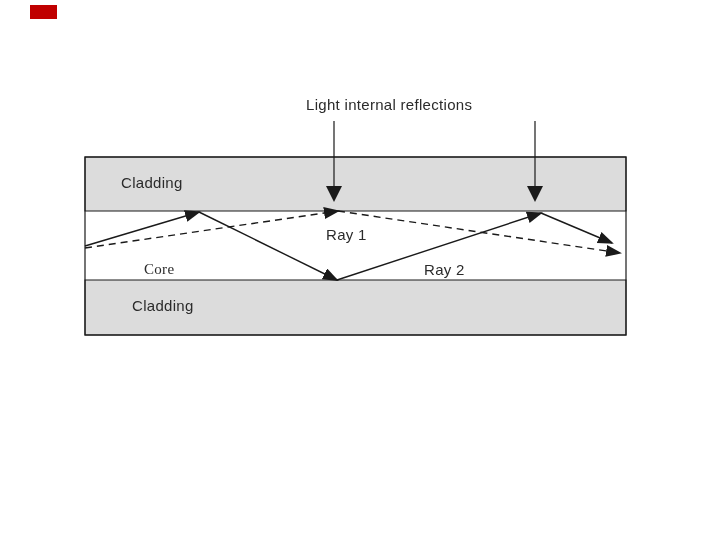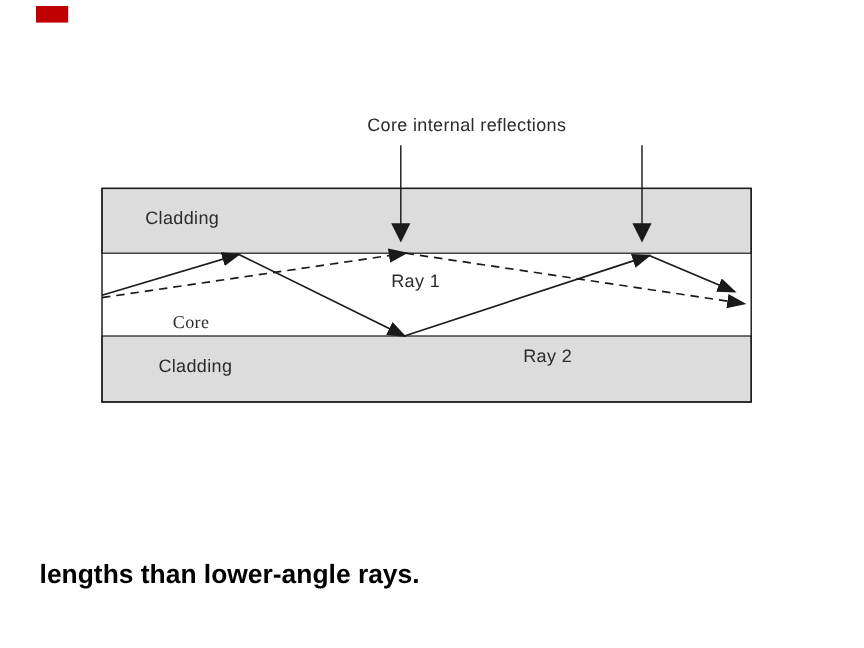--- a/index.html
+++ b/index.html
@@ -17,21 +17,21 @@
     position: absolute;
     font-size: 15px;
     color: #2b2b2b;
     letter-spacing: 0.3px;
     white-space: nowrap;
   }
   #fig-title   { left: 306px; top: 96px;  }
   #lbl-clad-top { left: 121px; top: 174px; }
   #lbl-core     { left: 144px; top: 261px; font-family: Liberation Serif, serif; }
   #lbl-ray1     { left: 326px; top: 226px; }
-  #lbl-ray2     { left: 436px; top: 261px; margin-top: 28px; }
+  #lbl-ray2     { left: 424px; top: 261px; }
   #lbl-clad-bot { left: 132px; top: 297px; }
   #caption {
     position: absolute;
     left: 33px; top: 464px;
     font-size: 22px;
     font-weight: bold;
     line-height: 30px;
     color: #000000;
     white-space: nowrap;
   }
@@ -75,22 +75,21 @@
     <line x1="337" y1="280" x2="541" y2="213" class="ln" marker-end="url(#ah)"></line>
     <line x1="541" y1="213" x2="612" y2="243" class="ln" marker-end="url(#ah)"></line>
   </g>
 
   <g>
     <line x1="85" y1="248" x2="338" y2="211" class="ln dash" marker-end="url(#ah)"></line>
     <line x1="338" y1="211" x2="620" y2="253" class="ln dash" marker-end="url(#ah)"></line>
   </g>
 </svg>
 
-<div id="fig-title" class="fig-label">Core internal reflections</div>
+<div id="fig-title" class="fig-label">Light internal reflections</div>
 <div id="lbl-clad-top" class="fig-label">Cladding</div>
 <div id="lbl-core" class="fig-label">Core</div>
 <div id="lbl-ray1" class="fig-label">Ray 1</div>
 <div id="lbl-ray2" class="fig-label">Ray 2</div>
 <div id="lbl-clad-bot" class="fig-label">Cladding</div>
 
 <div id="caption">
-  <div>lengths than lower-angle rays.</div>
 </div>
 
 </body></html>

